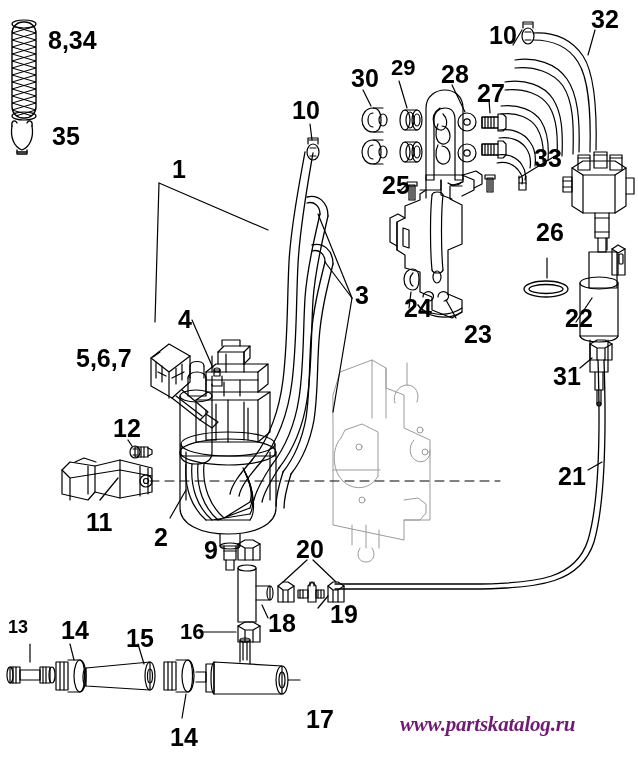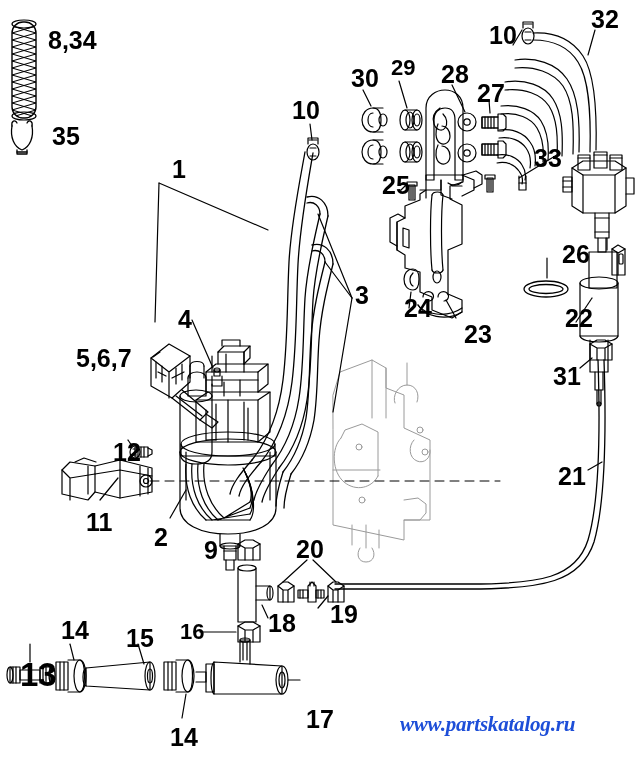--- a/index.html
+++ b/index.html
@@ -3,21 +3,21 @@
 <meta charset="utf-8">
 <style>
   html,body{margin:0;padding:0;background:#ffffff;}
   body{width:638px;height:757px;position:relative;overflow:hidden;
        font-family:"Liberation Sans",sans-serif;}
   #stage{position:absolute;left:0;top:0;width:550px;height:757px;}
   svg.layer{position:absolute;left:0;top:0;width:638px;height:757px;}
   .lbl{position:absolute;font-family:"Liberation Sans",sans-serif;
        font-weight:bold;color:#000;white-space:nowrap;line-height:1;}
   .wm{position:absolute;font-family:"Liberation Serif",serif;font-style:italic;
-      font-weight:bold;color:#1d4ed8;white-space:nowrap;letter-spacing:-0.2px;}
+      font-weight:bold;color:#701a75;white-space:nowrap;letter-spacing:-0.2px;}
 </style>
 </head>
 <body>
 
 <div id="stage">
 
 <svg class="layer" viewBox="0 0 638 757">
   <g fill="none" stroke="#9a9a9a" stroke-width="1" stroke-linecap="round" stroke-linejoin="round">
 
     <path d="M333 430 L333 525 L404 540 L404 520 L430 520 L430 440 L404 428 L404 395
@@ -482,37 +482,37 @@
 <div class="lbl" style="left:172px;top:157px;font-size:25px;">1</div>
 <div class="lbl" style="left:292px;top:98px;font-size:25px;">10</div>
 <div class="lbl" style="left:489px;top:23px;font-size:25px;">10</div>
 <div class="lbl" style="left:351px;top:66px;font-size:25px;">30</div>
 <div class="lbl" style="left:391px;top:57px;font-size:22px;">29</div>
 <div class="lbl" style="left:441px;top:62px;font-size:25px;">28</div>
 <div class="lbl" style="left:477px;top:81px;font-size:25px;">27</div>
 <div class="lbl" style="left:591px;top:7px;font-size:25px;">32</div>
 <div class="lbl" style="left:534px;top:146px;font-size:25px;">33</div>
 <div class="lbl" style="left:382px;top:173px;font-size:25px;">25</div>
-<div class="lbl" style="left:536px;top:242px;font-size:25px;margin-left:26px;">26</div>
+<div class="lbl" style="left:536px;top:220px;font-size:25px;">26</div>
 <div class="lbl" style="left:565px;top:306px;font-size:25px;">22</div>
 <div class="lbl" style="left:404px;top:296px;font-size:25px;text-align:center;">24</div>
 <div class="lbl" style="left:464px;top:322px;font-size:25px;">23</div>
 <div class="lbl" style="left:553px;top:364px;font-size:25px;">31</div>
 <div class="lbl" style="left:355px;top:283px;font-size:25px;">3</div>
 <div class="lbl" style="left:178px;top:307px;font-size:25px;">4</div>
 <div class="lbl" style="left:76px;top:346px;font-size:25px;">5,6,7</div>
-<div class="lbl" style="left:113px;top:416px;font-size:25px;margin-top:24px;">12</div>
+<div class="lbl" style="left:113px;top:416px;font-size:25px;">12</div>
 <div class="lbl" style="left:86px;top:510px;font-size:25px;">11</div>
 <div class="lbl" style="left:154px;top:525px;font-size:25px;">2</div>
 <div class="lbl" style="left:204px;top:538px;font-size:25px;">9</div>
 <div class="lbl" style="left:296px;top:537px;font-size:25px;">20</div>
 <div class="lbl" style="left:330px;top:602px;font-size:25px;">19</div>
 <div class="lbl" style="left:268px;top:611px;font-size:25px;">18</div>
 <div class="lbl" style="left:558px;top:464px;font-size:25px;">21</div>
-<div class="lbl" style="left:20px;top:618px;font-size:33px;margin-top:40px;">13</div>
+<div class="lbl" style="left:8px;top:618px;font-size:18px;">13</div>
 <div class="lbl" style="left:61px;top:618px;font-size:25px;">14</div>
 <div class="lbl" style="left:170px;top:725px;font-size:25px;">14</div>
 <div class="lbl" style="left:126px;top:626px;font-size:25px;">15</div>
 <div class="lbl" style="left:180px;top:621px;font-size:22px;">16</div>
 <div class="lbl" style="left:306px;top:679px;font-size:25px;margin-top:28px;">17</div>
 
 <div class="wm" style="left:400px;top:712px;font-size:21px;">www.partskatalog.ru</div>
 
 </div>
 

